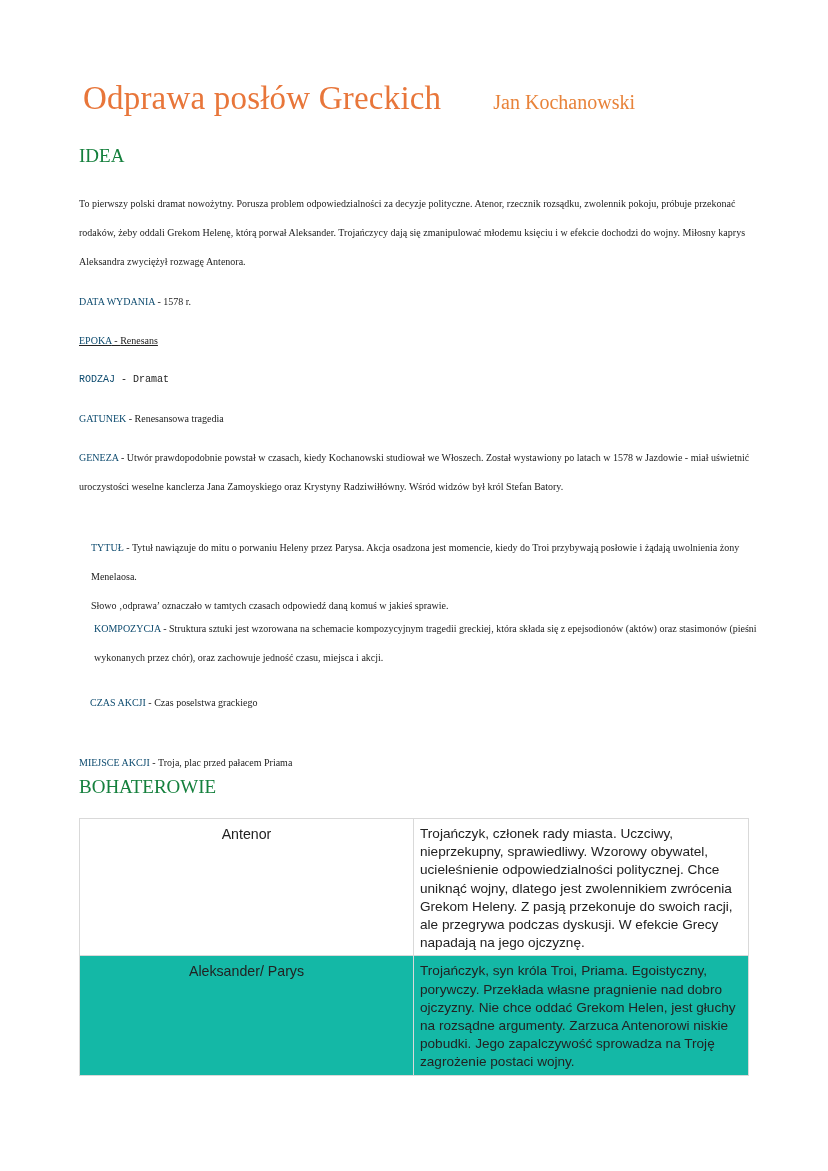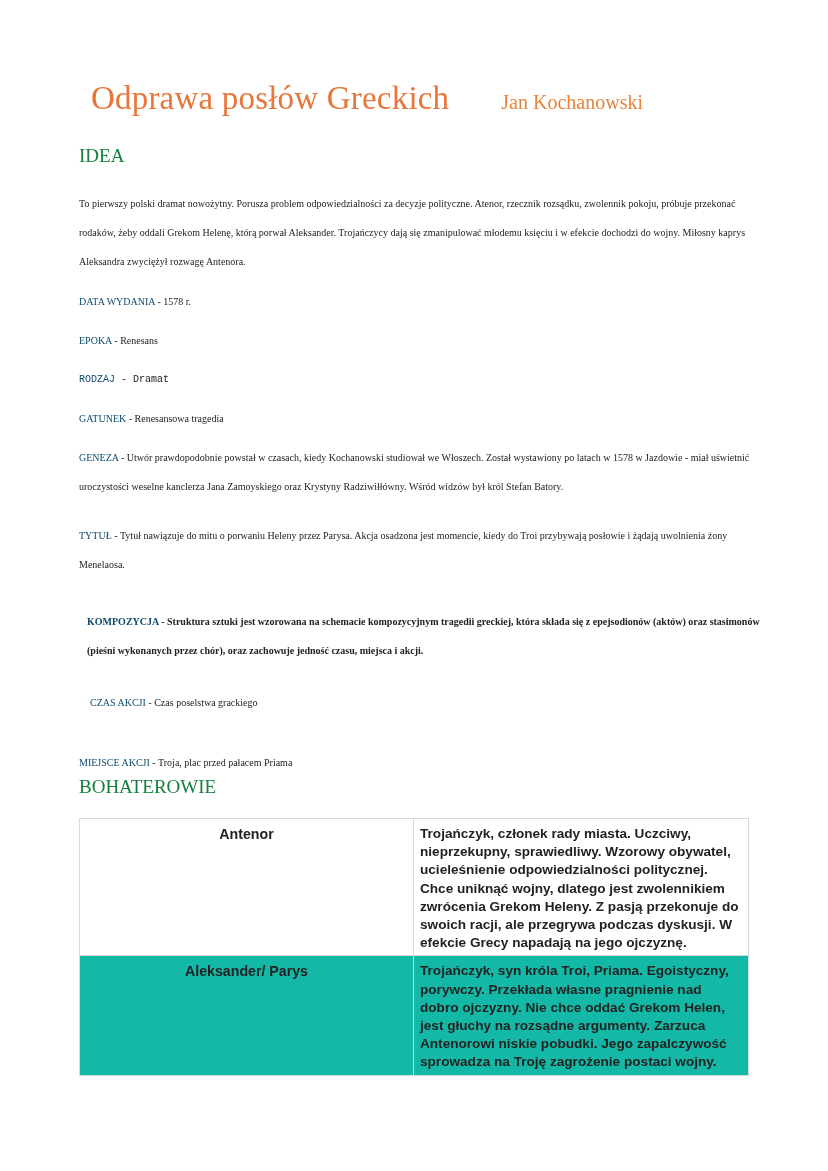--- a/index.html
+++ b/index.html
@@ -1,24 +1,24 @@
 <!DOCTYPE html>
 <html><head>
   <meta charset="utf-8">
   <style>
     html, body { margin: 0; padding: 0; background: #ffffff; }
     body { width: 828px; height: 1171px; position: relative; overflow: hidden; }
     .page { position: absolute; left: 79px; top: 0; width: 672px; }
-    .title-row { position: absolute; top: 80px; left: 12px; white-space: nowrap; }
+    .title-row { position: absolute; top: 80px; left: 4px; white-space: nowrap; }
     .title { font-family: "Liberation Serif", serif; font-size: 33px; color: #e8763a; font-weight: normal; display: inline-block; letter-spacing: 0.2px; }
     .author { font-family: "Liberation Serif", serif; font-size: 20px; color: #e8833a; display: inline-block; margin-left: 48px; }
     .h2 { position: absolute; left: 0; font-family: "Liberation Serif", serif; font-size: 19px; color: #15803d; }
     .para { position: absolute; left: 0; width: 680px; font-family: "Liberation Serif", serif; font-size: 10px; line-height: 29px; color: #222222; }
     .label { color: #0c4a6e; }
-    .table { position: absolute; left: 0; top: 818px; width: 670px; border: 1px solid #d9d9d9; border-collapse: collapse; font-family: "Liberation Sans", sans-serif; font-size: 13.6px; color: #222; font-weight: bold; }
+    .table { position: absolute; left: 0; top: 818px; width: 670px; border: 1px solid #d9d9d9; border-collapse: collapse; font-family: "Liberation Sans", sans-serif; font-size: 13.6px; color: #222; }
     .table td { border: 1px solid #d9d9d9; vertical-align: top; padding: 6px 6px 3px 6px; line-height: 18.2px; }
     .table td.name { width: 321px; text-align: center; font-size: 14.2px; }
     .table tr.alt td { background: #14b8a6; }
     .table tr.r1 td { height: 117px; }
     .table tr.r2 td { height: 99px; }
   </style>
 </head>
 <body>
 
 <div class="page">
@@ -29,41 +29,41 @@
   </div>
 
   <div class="h2" style="top:145px;">IDEA</div>
 
   <p class="para" style="top:189px; margin:0;">To pierwszy polski dramat nowożytny. Porusza problem odpowiedzialności za decyzje polityczne. Atenor, rzecznik rozsądku, zwolennik pokoju, próbuje przekonać rodaków, żeby oddali Grekom Helenę, którą porwał Aleksander. Trojańczycy dają się zmanipulować młodemu księciu i w efekcie dochodzi do wojny. Miłosny kaprys Aleksandra zwyciężył rozwagę Antenora.</p>
 
   <p class="para" style="top:287px; margin:0;">
     <span class="label">DATA WYDANIA</span><span> - </span><span>1578 r.</span>
   </p>
 
-  <p class="para" style="top:326px; margin:0;">
+  <p class="para" style="top:326px; margin:0;text-decoration:underline;">
     <span class="label">EPOKA</span><span> - </span><span>Renesans</span>
   </p>
 
   <p class="para" style="top:365px; margin:0;font-family:Liberation Mono, monospace;">
     <span class="label">RODZAJ</span><span> - </span><span>Dramat</span>
   </p>
 
   <p class="para" style="top:404px; margin:0;">
     <span class="label">GATUNEK</span><span> - </span><span>Renesansowa tragedia</span>
   </p>
 
   <p class="para" style="top:443px; margin:0;">
     <span class="label">GENEZA</span><span> - </span><span>Utwór prawdopodobnie powstał w czasach, kiedy Kochanowski studiował we Włoszech. Został wystawiony po latach w 1578 w Jazdowie - miał uświetnić uroczystości weselne kanclerza Jana Zamoyskiego oraz Krystyny Radziwiłłówny. Wśród widzów był król Stefan Batory.</span>
   </p>
 
-  <p class="para" style="top:521px; margin:0;">
-    <span class="label">TYTUŁ</span><span> - </span><span>Tytuł nawiązuje do mitu o porwaniu Heleny przez Parysa. Akcja osadzona jest momencie, kiedy do Troi przybywają posłowie i żądają uwolnienia żony Menelaosa.</span><br>
+  <p class="para" style="top:521px; margin:12px;">
+    <span class="label">TYTUŁ</span><span> - </span><span>Tytuł nawiązuje do mitu o porwaniu Heleny przez Parysa. Akcja osadzona jest momencie, kiedy do Troi przybywają posłowie i żądają uwolnienia żony Menelaosa.</span><br><span>Słowo ‚odprawa’ oznaczało w tamtych czasach odpowiedź daną komuś w jakieś sprawie.</span>
   </p>
 
-  <p class="para" style="top:599px; margin:8px;font-weight:bold;">
+  <p class="para" style="top:599px; margin:15px;">
     <span class="label">KOMPOZYCJA</span><span> - </span><span>Struktura sztuki jest wzorowana na schemacie kompozycyjnym tragedii greckiej, która składa się z epejsodionów (aktów) oraz stasimonów (pieśni wykonanych przez chór), oraz zachowuje jedność czasu, miejsca i akcji.</span>
   </p>
 
   <p class="para" style="top:677px; margin:11px;">
     <span class="label">CZAS AKCJI</span><span> - </span><span>Czas poselstwa grackiego</span>
   </p>
 
   <p class="para" style="top:748px; margin:0;">
     <span class="label">MIEJSCE AKCJI</span><span> - </span><span>Troja, plac przed pałacem Priama</span>
   </p>

